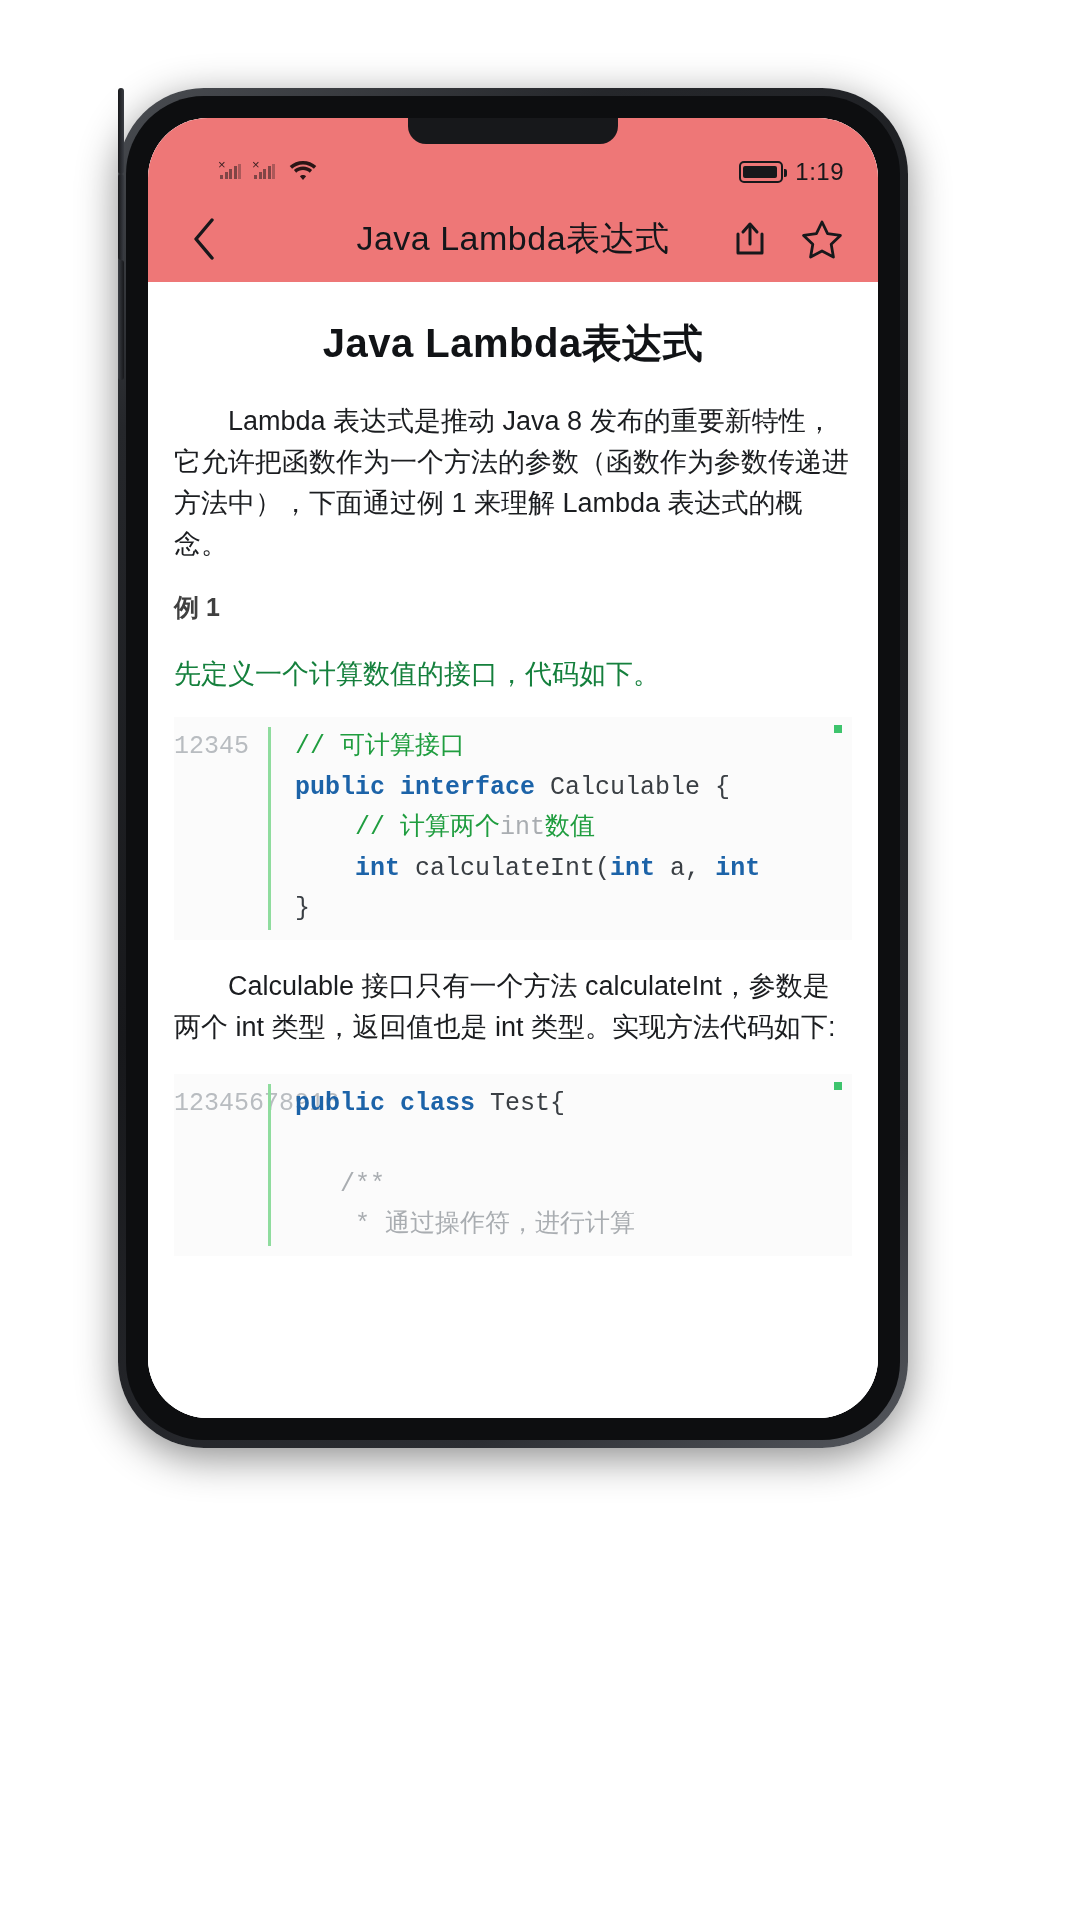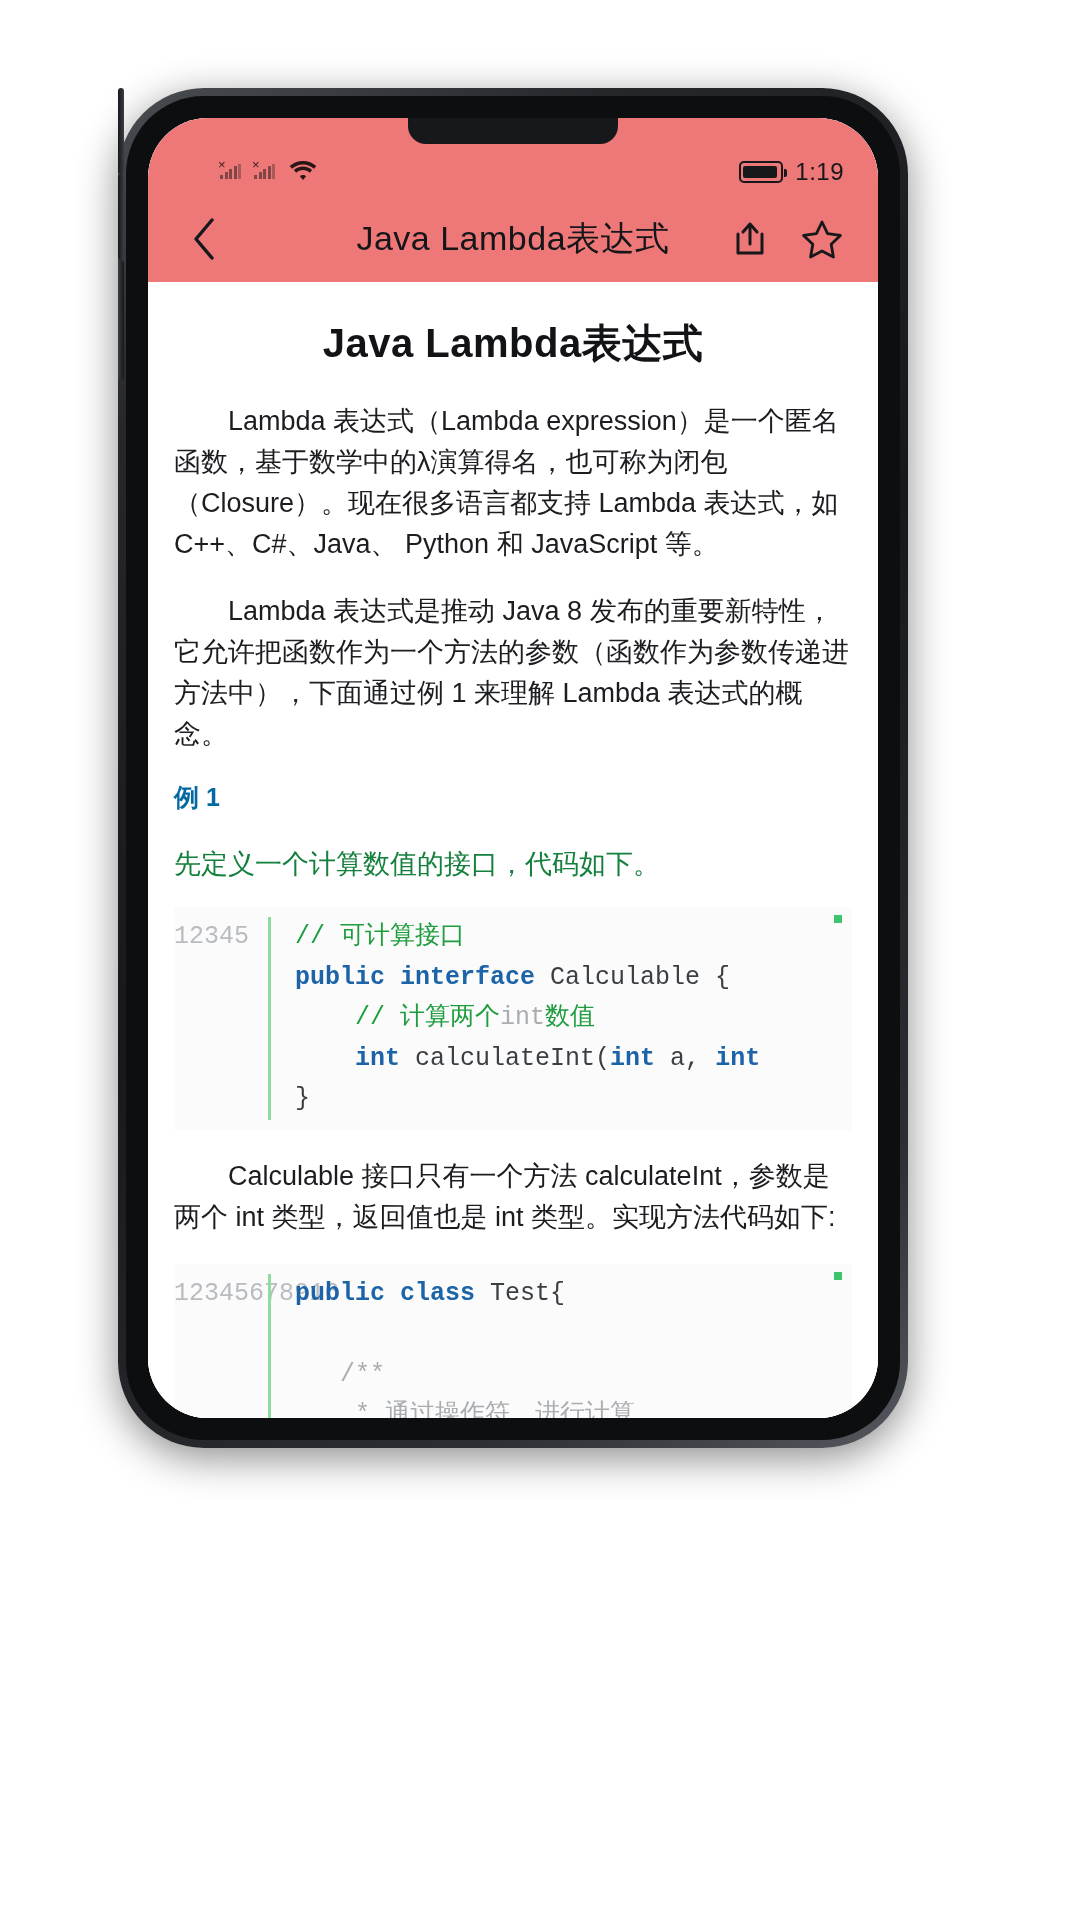--- a/index.html
+++ b/index.html
@@ -124,21 +124,21 @@
     margin: 34px 0 30px 0;
     letter-spacing: .5px;
   }
   p.para {
     font-size: 27px; line-height: 1.52; color: #1b1d20;
     margin: 0 0 26px 0;
     text-indent: 2em;
     word-break: break-word;
   }
   h3.sub {
-    font-size: 25px; font-weight: 700; color: #0369a1;
+    font-size: 25px; font-weight: 700; color: #404040;
     margin: 6px 0 30px 0;
   }
   p.plain {
     font-size: 27px; line-height: 1.52; color: #15803d;
     margin: 0 0 22px 0;
   }
 
   
   .codeblock {
     background: #fbfbfb;
@@ -258,21 +258,20 @@
                   <path d="M22 5 L27.6 16.6 L40.4 18.4 L31.2 27.3 L33.4 40 L22 34 L10.6 40 L12.8 27.3 L3.6 18.4 L16.4 16.6 Z" fill="none" stroke="#17181b" stroke-width="2.8" stroke-linejoin="round"></path>
                 </svg>
               </div>
             </div>
           </div>
 
           <div class="article">
 
             <div class="doc-title">Java Lambda表达式</div>
 
-            <p class="para">Lambda 表达式（Lambda expression）是一个匿名函数，基于数学中的λ演算得名，也可称为闭包（Closure）。现在很多语言都支持 Lambda 表达式，如 C++、C#、Java、 Python 和 JavaScript 等。</p>
             <p class="para">Lambda 表达式是推动 Java 8 发布的重要新特性，它允许把函数作为一个方法的参数（函数作为参数传递进方法中），下面通过例 1 来理解 Lambda 表达式的概念。</p>
 
             <h3 class="sub">例 1</h3>
 
             <p class="plain">先定义一个计算数值的接口，代码如下。</p>
 
             <div class="codeblock cb1">
               <span class="dot"></span>
               <div class="gutter"><span class="ln">1</span><span class="ln">2</span><span class="ln">3</span><span class="ln">4</span><span class="ln">5</span></div>
               <div class="codebody"><span class="ln"><span class="cmt">//&nbsp;可计算接口</span></span><span class="ln"><span class="kw">public</span> <span class="kw">interface</span> <span class="plainc">Calculable {</span></span><span class="ln"><span class="cmt">&nbsp;&nbsp;&nbsp;&nbsp;// 计算两个</span><span class="cmt-gray">int</span><span class="cmt">数值</span></span><span class="ln"><span class="plainc">&nbsp;&nbsp;&nbsp;&nbsp;</span><span class="kw">int</span> <span class="plainc">calculateInt(</span><span class="kw">int</span><span class="plainc"> a, </span><span class="kw">int</span></span><span class="ln"><span class="plainc">}</span></span></div>

